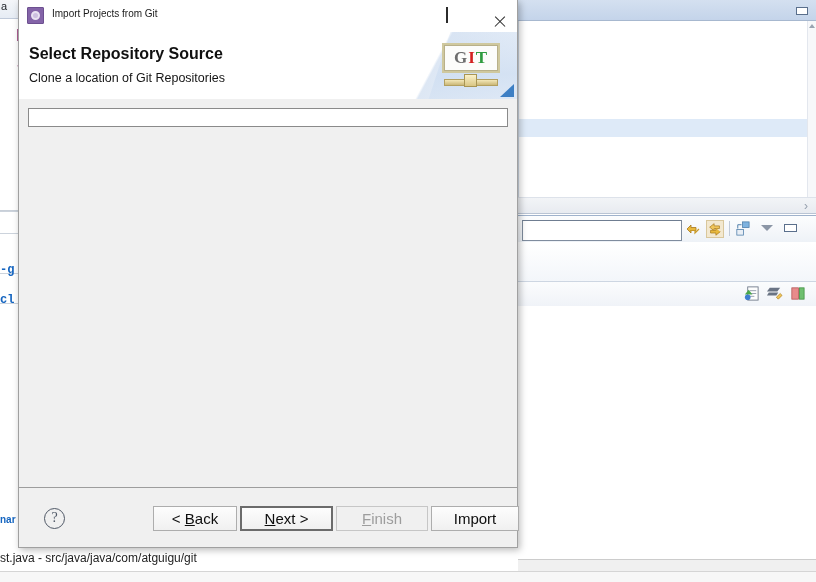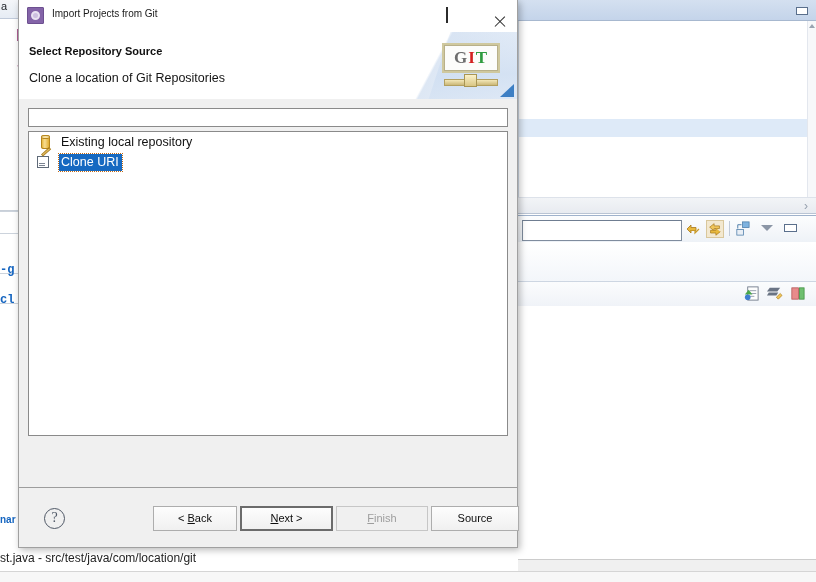--- a/index.html
+++ b/index.html
@@ -319,21 +319,21 @@
   .banner-deco2 {
     position: absolute;
     right: -30px; top: -10px;
     width: 110px; height: 120px;
     background: linear-gradient(160deg, rgba(215,228,244,0.0) 0%, rgba(208,223,242,0.85) 45%, rgba(255,255,255,0.2) 100%);
     transform: rotate(18deg);
   }
   .banner-title {
     position: absolute;
     left: 10px; top: 13px;
-    font-size: 11px;
+    font-size: 16px;
     font-weight: bold;
     color: #101010;
   }
   .banner-sub {
     position: absolute;
     left: 10px; top: 39px;
     font-size: 12.5px;
     color: #141414;
   }
   .git-logo {
@@ -513,21 +513,21 @@
     background: #f0f0f0;
   }
   .btn {
     position: absolute;
     top: 18px;
     height: 25px;
     background: linear-gradient(#fdfdfd, #f0f0f0);
     border: 1px solid #adadad;
     box-sizing: border-box;
     font-family: "Liberation Sans", sans-serif;
-    font-size: 11px;
+    font-size: 15px;
     color: #0d0d0d;
     text-align: center;
     line-height: 23px;
     cursor: default;
     white-space: nowrap;
   }
   .btn u { text-decoration: underline; }
   .btn-default {
     border: 2px solid #6b6b6b;
     line-height: 21px;
@@ -636,21 +636,21 @@
               <rect x="3" y="3" width="7" height="12" fill="#e88b8b" stroke="#b05050" stroke-width="0.8"></rect>
               <rect x="11" y="3" width="5" height="12" fill="#6fbf6f" stroke="#3f8f3f" stroke-width="0.8"></rect>
             </svg>
           </div>
         </div>
       </div>
 
       <div class="ide-statusbar"></div>
     </div>
 
-    <div class="ide-statustext">st.java - src/test/java/com/location/git</div>
+    <div class="ide-statustext">st.java - src/java/java/com/atguigu/git</div>
     <div class="ide-bottom-strip"></div>
   </div>
 
   <div class="dialog">
 
     <div class="titlebar">
       <div class="title-icon"></div>
       <div class="title-text">Import Projects from Git</div>
 
       <div class="win-btn wb-min">
@@ -678,49 +678,31 @@
         </div>
         <div class="git-stand"></div>
         <div class="git-knob"></div>
       </div>
       <div class="banner-tri"></div>
     </div>
 
     <div class="dlg-body">
       <input class="filter-input" type="text" value="" style="">
 
-      <div class="list-box">
-
-        <div class="list-item">
-          <span class="li-icon">
-            <span class="icon-repo"></span>
-          </span>
-          <span class="li-label">Existing local repository</span>
-        </div>
-
-        <div class="list-item li-selected">
-          <span class="li-icon">
-            <span class="icon-clone-page"></span>
-            <span class="icon-clone-pencil"></span>
-          </span>
-          <span class="li-label">Clone URI</span>
-        </div>
-
-      </div>
     </div>
 
     <div class="dlg-sep"></div>
 
     <div class="dlg-footer">
       <div class="help-btn">?</div>
 
       <div class="btn btn-back"><span>&lt; </span><u>B</u><span>ack</span></div>
 
       <div class="btn btn-next btn-default"><span></span><u>N</u><span>ext &gt;</span></div>
 
       <div class="btn btn-finish btn-disabled"><span></span><u>F</u><span>inish</span></div>
 
-      <div class="btn btn-cancel"><span>Source</span></div>
+      <div class="btn btn-cancel"><span>Import</span></div>
     </div>
 
   </div>
 
 </div>
 
 </body></html>

